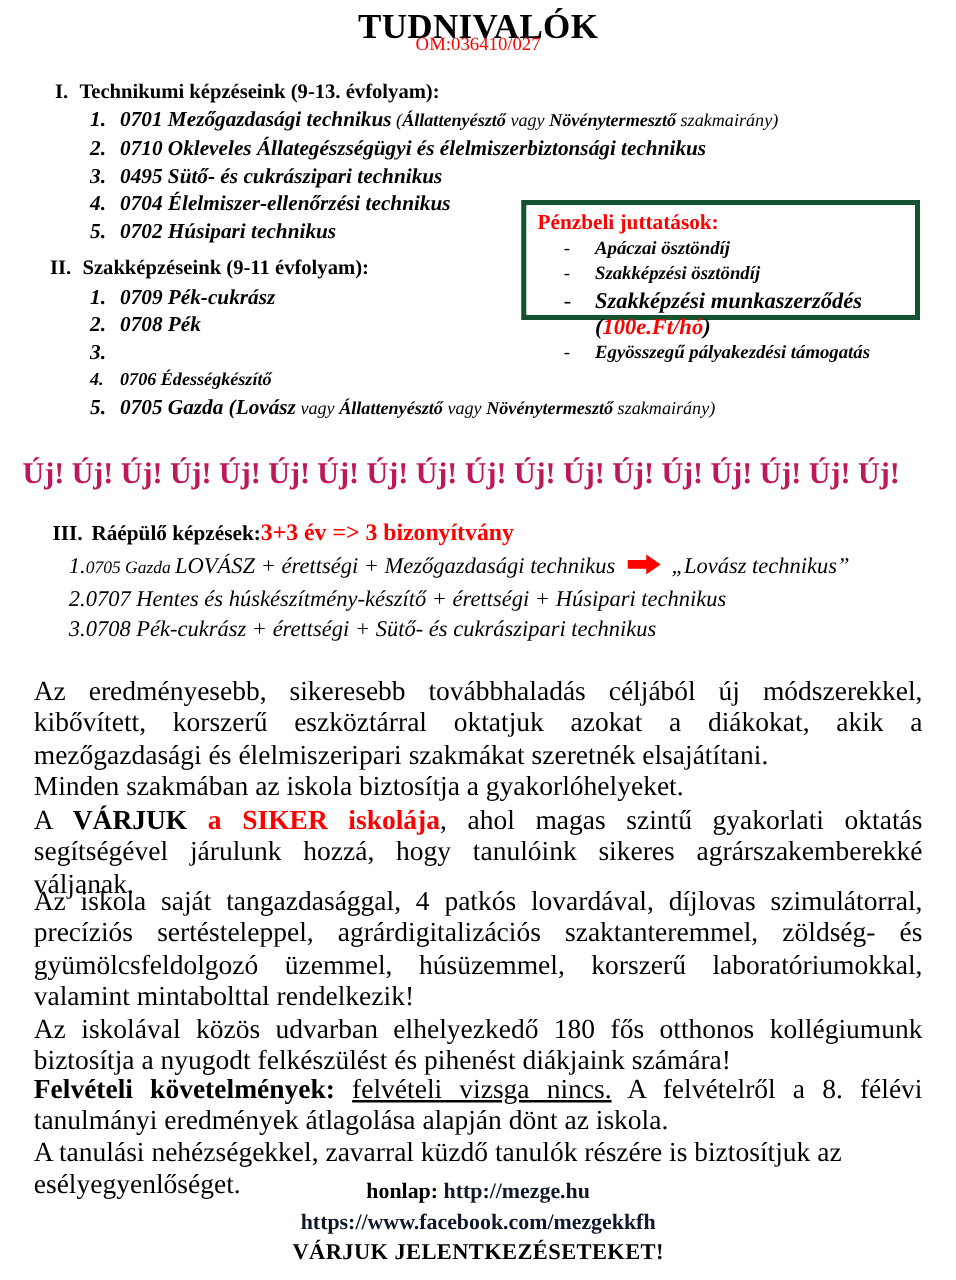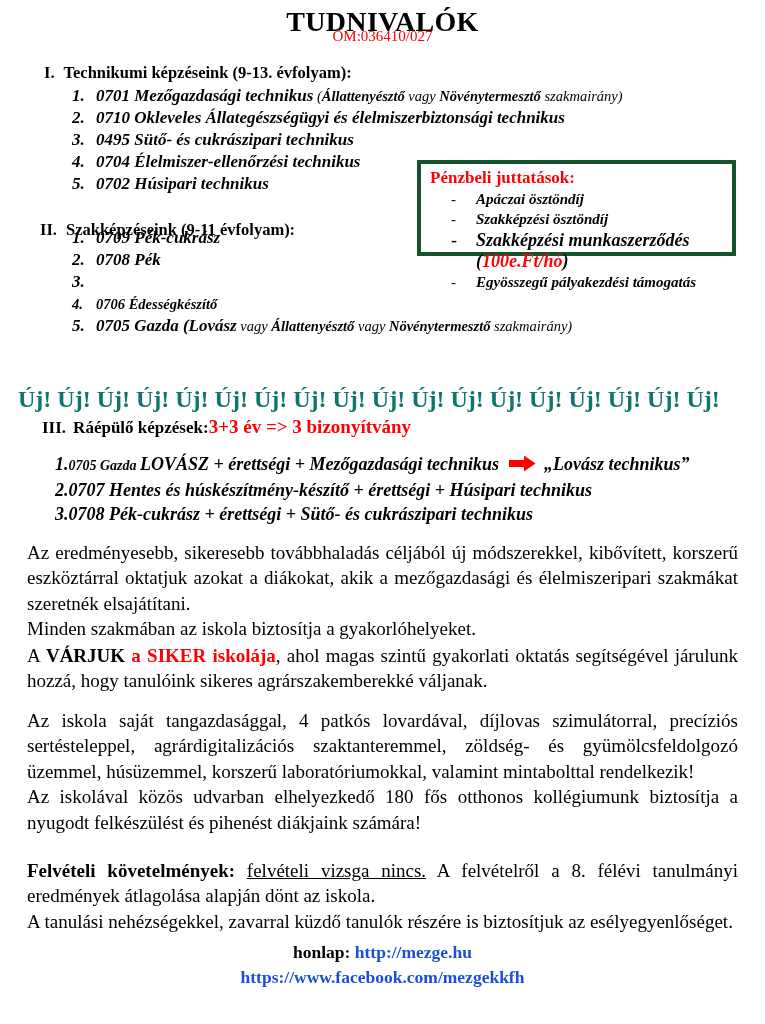--- a/index.html
+++ b/index.html
@@ -6,21 +6,21 @@
   .page{
     position:relative;width:765px;height:1024px;background:#ffffff;
     font-family:"Liberation Serif",serif;color:#000;overflow:hidden;
     margin:0 auto;
   }
   .abs{position:absolute;}
   .center{width:100%;text-align:center;}
   .b{font-weight:bold;}
   .i{font-style:italic;}
   .red{color:#ff0000;}
-  .blue{color:#1d4ed8;}
+  .blue{color:#0f172a;}
   .justify{text-align:justify;}
   
   .doc-title{top:6px;font-size:28px;font-weight:bold;letter-spacing:.3px;}
   .om-line{top:28px;font-size:15px;font-weight:normal;color:#ff0000;}
   .sec-head{font-size:16.5px;font-weight:bold;display:flex;}
   .sec-head .numeral{margin-right:9px;}
   
   .numlist{font-size:17px;font-weight:bold;font-style:italic;}
   .numlist .row{display:flex;line-height:22px;white-space:nowrap;}
   .numlist .n{width:24px;flex:0 0 24px;}
@@ -30,32 +30,32 @@
   .mix-small{font-weight:normal;font-size:14.5px;}
   .mix-small .bi{font-weight:bold;}
   
   .benefits{left:417px;top:133px;width:319px;height:96px;border:4px solid #14532d;box-sizing:border-box;margin-top:27px;}
   .benefits .btitle{color:#ff0000;font-weight:bold;font-size:17px;padding:4px 0 1px 9px;}
   .benefits .brow{display:flex;font-weight:bold;font-style:italic;font-size:15px;line-height:20px;padding-left:30px;}
   .benefits .brow .dash{width:25px;flex:0 0 25px;font-weight:normal;}
   .benefits .brow.big{font-size:18px;line-height:22px;}
   .benefits .subline{font-weight:bold;font-style:italic;font-size:18px;line-height:21px;padding-left:55px;}
   
-  .uj-line{top:366px;left:18px;font-size:24px;font-weight:bold;color:#0f766e;white-space:nowrap;margin-top:20px;}
+  .uj-line{top:366px;left:18px;font-size:24px;font-weight:bold;color:#be185d;white-space:nowrap;}
   
   .sec3-head{top:416px;left:42px;display:flex;align-items:baseline;justify-content:center;}
   .sec3-head .h{font-size:17px;font-weight:bold;}
   .sec3-head .numeral{font-size:17px;font-weight:bold;margin-right:7px;}
   .sec3-head .hl{font-size:19px;font-weight:bold;color:#ff0000;}
-  .sec3-list{top:452px;left:55px;font-size:18px;font-weight:bold;font-style:italic;}
+  .sec3-list{top:440px;left:55px;font-size:18px;font-weight:normal;font-style:italic;}
   .sec3-list .row{line-height:24px;white-space:nowrap;}
   .sec3-list .sm{font-size:14px;}
   .arrow{display:inline-block;vertical-align:middle;margin:0 8px 0 10px;}
   
-  .para{left:27px;width:711px;font-size:19px;line-height:25.4px;}
+  .para{left:27px;width:711px;font-size:22px;line-height:25.4px;}
   .u{text-decoration:underline;}
   
   .foot1{top:942px;font-size:17.5px;font-weight:bold;}
   .foot2{top:967px;font-size:17.5px;font-weight:bold;}
   .foot3{top:991px;font-size:18px;font-weight:bold;letter-spacing:.3px;}
   a{text-decoration:none;}
 </style>
 </head>
 <body>
 
@@ -105,21 +105,21 @@
       <span class="dash">-</span>
       <span>Szakképzési munkaszerződés</span>
     </div>
     <div class="subline"><span>(</span><span class="red">100e.Ft/hó</span><span>)</span></div>
     <div class="brow">
       <span class="dash">-</span>
       <span>Egyösszegű pályakezdési támogatás</span>
     </div>
   </div>
 
-  <div class="abs sec-head" style="top:220px;left:40px;">
+  <div class="abs sec-head" style="top:204px;left:40px;">
     <span class="numeral">II.</span>
     <span>Szakképzéseink (9-11 évfolyam):</span>
   </div>
   <div class="abs numlist" style="top:227px;left:72px;">
     <div class="row">
       <span class="n">1.</span>
       <span>0709 Pék-cukrász</span>
     </div>
     <div class="row">
       <span class="n">2.</span>
@@ -171,14 +171,15 @@
     <div class="justify">Az iskolával közös udvarban elhelyezkedő 180 fős otthonos kollégiumunk biztosítja a nyugodt felkészülést és pihenést diákjaink számára!</div>
   </div>
 
   <div class="abs para" style="top:858px;">
     <div class="justify"><span class="b">Felvételi követelmények: </span><span class="u">felvételi vizsga nincs.</span><span> A felvételről a 8. félévi tanulmányi eredmények átlagolása alapján dönt az iskola.</span></div>
     <div>A tanulási nehézségekkel, zavarral küzdő tanulók részére is biztosítjuk az esélyegyenlőséget.</div>
   </div>
 
   <div class="abs center foot1"><span>honlap: </span><a href="#" class="blue">http://mezge.hu</a></div>
   <div class="abs center foot2"><a href="#" class="blue">https://www.facebook.com/mezgekkfh</a></div>
+  <div class="abs center foot3">VÁRJUK JELENTKEZÉSETEKET!</div>
 
 </div>
 
 </body></html>

